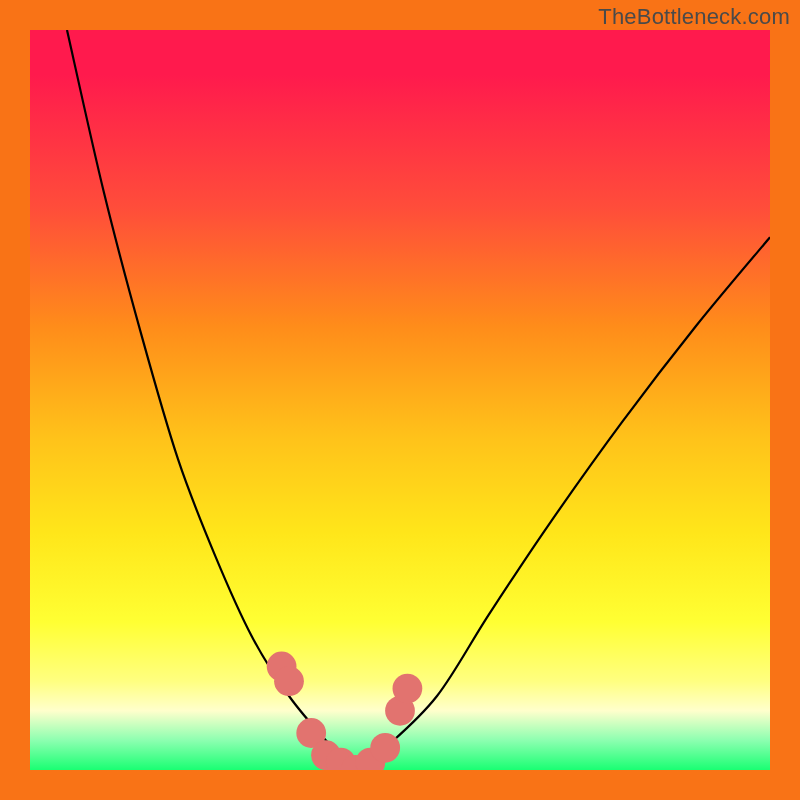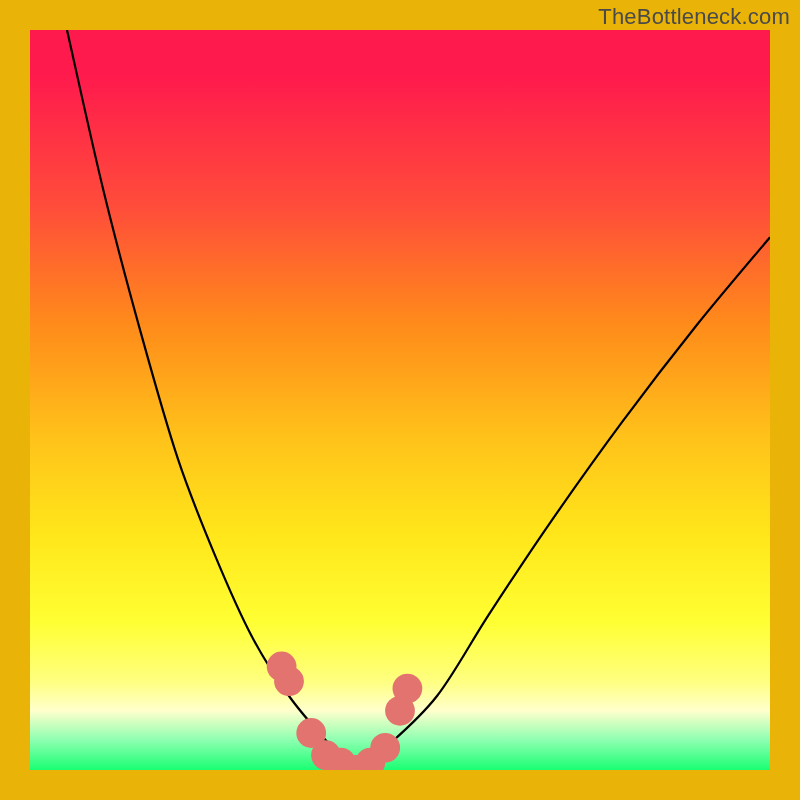--- a/index.html
+++ b/index.html
@@ -9,21 +9,21 @@
     height: 800px;
     background: #000;
     overflow: hidden;
   }
   .frame {
     position: absolute;
     left: 0;
     top: 0;
     width: 800px;
     height: 800px;
-    background: #eab308;
+    background: #f97316;
   }
   .plot-area {
     position: absolute;
     left: 30px;
     top: 30px;
     width: 740px;
     height: 740px;
     background: linear-gradient(to bottom,
       #ff1a4d 0%,
       #ff1a4d 6%,

